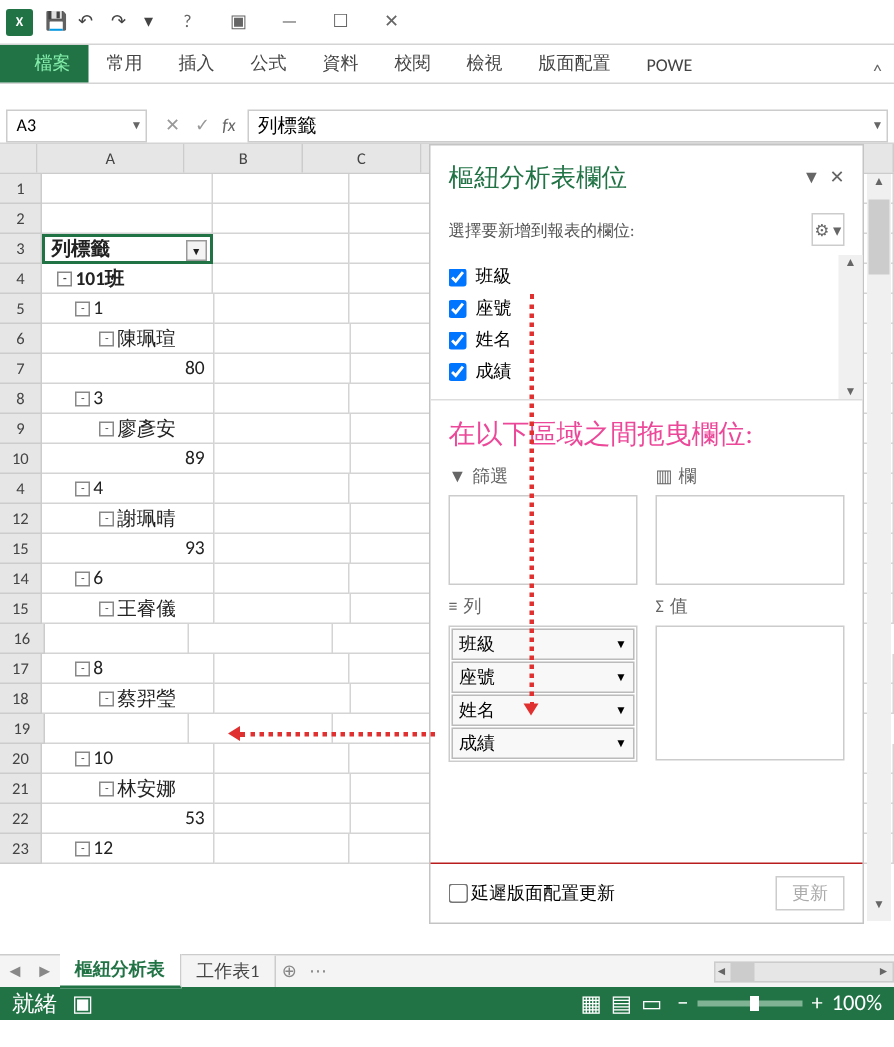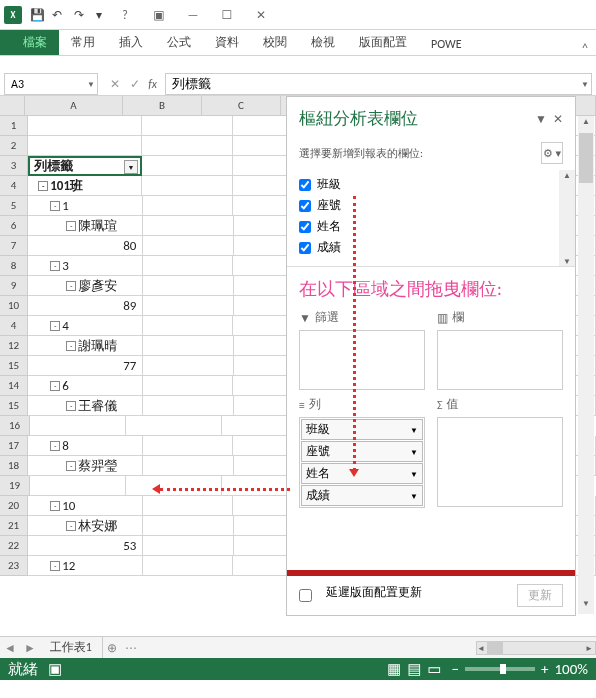--- a/index.html
+++ b/index.html
@@ -64,21 +64,21 @@
 .fieldlist .scroll { position: absolute; right: 0; top: 0; bottom: 0; width: 16px; background: #f0f0f0; display: flex; flex-direction: column; justify-content: space-between; align-items: center; font-size: 8px; color: #666; }
 
 .areas-label { padding: 10px 12px 4px; font-size: 18px; color: #ec4899; }
 .areas { display: grid; grid-template-columns: 1fr 1fr; gap: 6px 12px; padding: 4px 12px 8px; }
 .area h { display: flex; align-items: center; gap: 4px; color: #666; font-size: 12px; margin-bottom: 4px; }
 .area .box { border: 1px solid #ccc; min-height: 60px; background: #fff; }
 .area .box.rows { min-height: 90px; }
 .area .box .fielditem { border: 1px solid #bbb; margin: 1px; padding: 1px 4px; font-size: 12px; display: flex; align-items: center; background: #f8f8f8; }
 .area .box .fielditem .dd { margin-left: auto; font-size: 8px; }
 
-.fieldpane-footer { margin-top: auto; padding: 8px 12px; display: flex; gap: 14px; border-top: 6px solid #b91c1c; }
+.fieldpane-footer { margin-top: auto; padding: 8px 12px; display: flex; align-items: center; gap: 2px; border-top: 1px solid #b91c1c; }
 .fieldpane-footer .updbtn { margin-left: auto; padding: 2px 10px; border: 1px solid #ccc; color: #aaa; font-size: 12px; }
 
 
 .dotarrow-v { position: absolute; border-left: 3px dotted #e03030; }
 .dotarrow-h { position: absolute; border-top: 3px dotted #e03030; }
 .arrowhead { position: absolute; width: 0; height: 0; }
 .arrowhead.down { border-left: 5px solid transparent; border-right: 5px solid transparent; border-top: 8px solid #e03030; }
 .arrowhead.left { border-top: 5px solid transparent; border-bottom: 5px solid transparent; border-right: 8px solid #e03030; }
 
 
@@ -297,21 +297,21 @@
         </div>
         <div class="cell other"></div>
         <div class="cell other"></div>
         <div class="cell other"></div>
         <div class="cell other"></div>
         <div class="cell other"></div>
       </div>
       <div class="row">
         <div class="rowhead-cell">15</div>
         <div class="cell A valcell indent3">
-          <span>77</span>
+          <span>93</span>
         </div>
         <div class="cell other"></div>
         <div class="cell other"></div>
         <div class="cell other"></div>
         <div class="cell other"></div>
         <div class="cell other"></div>
       </div>
       <div class="row">
         <div class="rowhead-cell">14</div>
         <div class="cell A indent2">
@@ -523,20 +523,21 @@
     <div class="btn">▲</div>
       <div class="thumb"></div>
       <div style="flex:1"></div>
       <div class="btn">▼</div>
   </div>
 </div>
 
 <div class="sheet-tabs">
   <span class="navbtn">◄</span>
   <span class="navbtn">►</span>
+  <div class="sheet-tab active">樞紐分析表</div>
   <div class="sheet-tab">工作表1</div>
   <span class="navbtn">⊕</span>
   <span class="navbtn">⋯</span>
   <div class="scroll-h">
     <span style="font-size:8px;color:#666;">◄</span>
       <div class="thumb"></div>
       <div style="flex:1"></div>
       <span style="font-size:8px;color:#666;margin-right:2px;">►</span>
   </div>
 </div>

